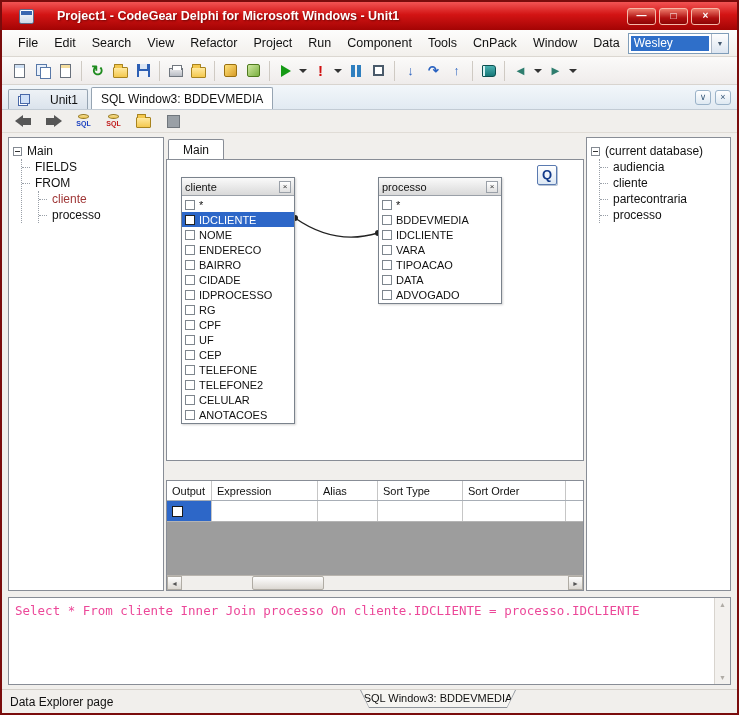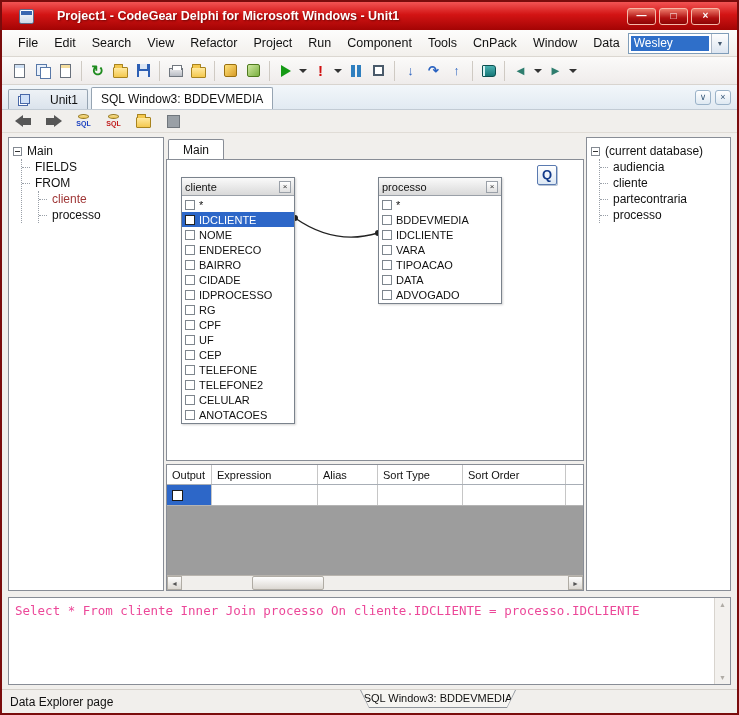--- a/index.html
+++ b/index.html
@@ -107,21 +107,21 @@
   .dt-header { height:18px; background:linear-gradient(#fafafa,#d9d9d9); border-bottom:1px solid #9aa0a8; display:flex; align-items:center; padding:0 3px; font-size:11px; }
   .dt-title { flex:1; }
   .dt-close { width:12px; height:12px; border:1px solid #9aa0a8; background:linear-gradient(#fff,#e0e0e0); font-size:8px; line-height:10px; text-align:center; color:#333; flex:0 0 auto; }
   .dt-body { padding:1px 0; }
   .frow { display:flex; align-items:center; height:15px; padding:0 3px; gap:4px; font-size:11px; white-space:nowrap; }
   .frow .cb { flex:0 0 10px; width:10px; height:10px; background:#fff; border:1px solid #7e868e; }
   .frow.sel { background:#2d67c8; color:#fff; }
   .frow.sel .cb { border-color:#222; }
 
   
-  .grid { flex:1; margin-top:3px; border:1px solid #888d96; background:#9d9d9d; display:flex; flex-direction:column; min-height:0; }
+  .grid { flex:1; margin-top:19px; border:1px solid #888d96; background:#9d9d9d; display:flex; flex-direction:column; min-height:0; }
   .ghead { flex:0 0 20px; display:flex; background:#fff; border-bottom:1px solid #a8aeb6; }
   .gcell { border-right:1px solid #c6c6c6; padding:2px 5px; font-size:11px; display:flex; align-items:center; overflow:hidden; }
   .c0 { flex:0 0 45px; } .c1 { flex:0 0 106px; } .c2 { flex:0 0 60px; } .c3 { flex:0 0 85px; } .c4 { flex:0 0 103px; } .cfill { flex:1; border-right:none; }
   .grow { flex:0 0 21px; display:flex; background:#fff; border-bottom:1px solid #b4b4b4; }
   .gcell.selcell { background:#2d67c8; }
   .gcheck { width:11px; height:11px; background:#fff; border:1px solid #1a1a1a; }
   .ggray { flex:1; }
   .hscroll { flex:0 0 15px; background:#f1efec; border-top:1px solid #b8b4ae; display:flex; }
   .hbtn { flex:0 0 15px; border:1px solid #b0aca4; background:linear-gradient(#fefefe,#dcd8d2); font-size:7px; color:#555; display:flex; align-items:center; justify-content:center; }
   .htrack { flex:1; position:relative; }

